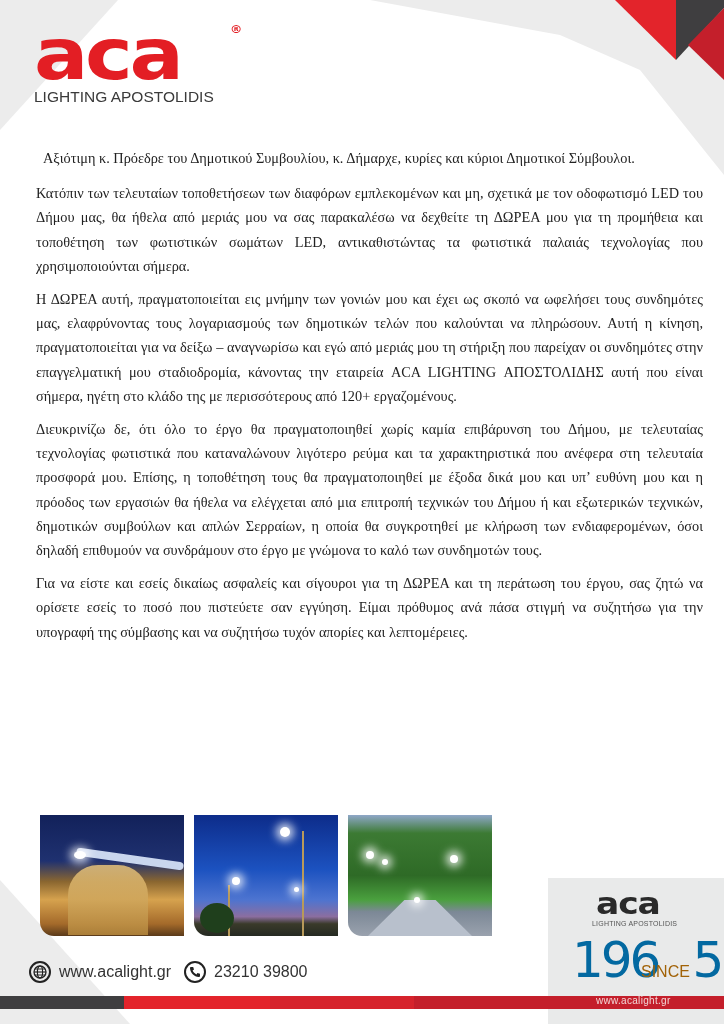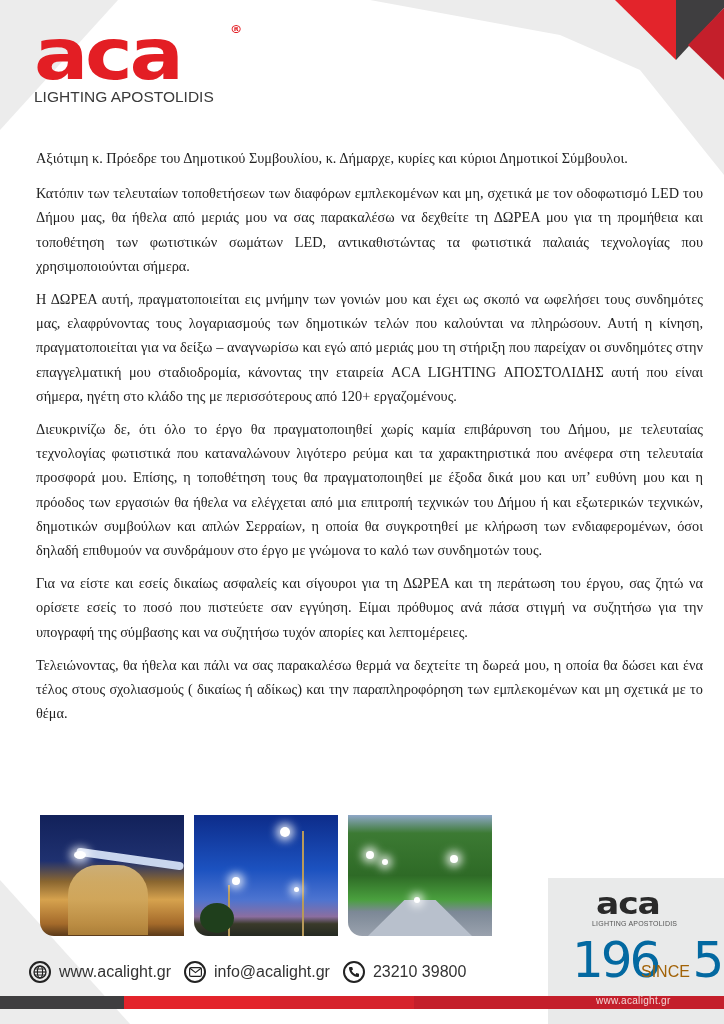--- a/index.html
+++ b/index.html
@@ -19,21 +19,21 @@
   .logo-aca .reg { position:absolute; left:175px; top:-2px; font-size:11px; line-height:11px; letter-spacing:0; color:#e31e24; font-weight:bold; }
   .logo-tag {
     font-family:"Liberation Sans", sans-serif; font-size:15.5px; color:#3a3a3a;
     margin-top:6px; letter-spacing:0px;
   }
   .content {
     position:absolute; left:36px; top:146px; width:667px; z-index:2;
     font-size:14.3px; line-height:24.2px; color:#222;
   }
   .content p { margin:0 0 9px 0; text-align:justify; }
-  .content p.first { margin-bottom:11px; text-align:left; }
+  .content p.first { margin-bottom:11px; text-align:left;margin-left:7px; }
   .photos { position:absolute; left:40px; top:815px; z-index:2; }
   .photo {
     position:absolute; width:144px; height:121px; border-radius:0 0 0 14px; overflow:hidden;
   }
   .photo-1 { left:0; background:linear-gradient(180deg,#12215a 0%,#1f3170 38%,#8a6630 55%,#d6a24e 70%,#a46a2a 90%,#5a3a1a 100%); }
   .photo-2 { left:154px; background:linear-gradient(180deg,#0d2c8a 0%,#1c52c0 45%,#4d74d0 70%,#8b6ea0 84%,#3a3a2a 90%,#252a22 100%); }
   .photo-3 { left:308px; background:linear-gradient(180deg,#8fa7c8 0%,#3c7a33 15%,#2e6a26 50%,#4aa03e 70%,#7c8896 80%,#9aa2ae 100%); }
   .bld { position:absolute; left:28px; top:50px; width:80px; height:70px; background:linear-gradient(180deg,#e6c27a,#b88a3e); border-radius:30px 30px 0 0; opacity:.85; }
   .lamp-arm { position:absolute; left:36px; top:40px; width:108px; height:8px; background:#c9d6ee; transform:rotate(8deg); border-radius:4px; }
   .star { position:absolute; width:10px; height:10px; border-radius:50%; background:#fff; box-shadow:0 0 8px 4px rgba(255,255,255,.8); }
@@ -77,21 +77,20 @@
   </div>
   <div class="logo-tag">LIGHTING APOSTOLIDIS</div>
 </div>
 
 <div class="content">
   <p class="first">Αξιότιμη κ. Πρόεδρε του Δημοτικού Συμβουλίου, κ. Δήμαρχε, κυρίες και κύριοι Δημοτικοί Σύμβουλοι.</p>
   <p>Κατόπιν των τελευταίων τοποθετήσεων των διαφόρων εμπλεκομένων και μη, σχετικά με τον οδοφωτισμό LED του Δήμου μας, θα ήθελα από μεριάς μου να σας παρακαλέσω να δεχθείτε τη ΔΩΡΕΑ μου για τη προμήθεια και τοποθέτηση των φωτιστικών σωμάτων LED, αντικαθιστώντας τα φωτιστικά παλαιάς τεχνολογίας που χρησιμοποιούνται σήμερα.</p>
   <p>Η ΔΩΡΕΑ αυτή, πραγματοποιείται εις μνήμην των γονιών μου και έχει ως σκοπό να ωφελήσει τους συνδημότες μας, ελαφρύνοντας τους λογαριασμούς των δημοτικών τελών  που καλούνται να πληρώσουν. Αυτή η κίνηση, πραγματοποιείται για να δείξω – αναγνωρίσω και εγώ από μεριάς μου τη στήριξη που παρείχαν οι συνδημότες στην επαγγελματική μου σταδιοδρομία, κάνοντας την εταιρεία ACA LIGHTING ΑΠΟΣΤΟΛΙΔΗΣ αυτή που είναι σήμερα, ηγέτη στο κλάδο της με περισσότερους από 120+ εργαζομένους.</p>
   <p>Διευκρινίζω δε, ότι όλο το έργο θα πραγματοποιηθεί χωρίς καμία επιβάρυνση του Δήμου, με  τελευταίας τεχνολογίας φωτιστικά που καταναλώνουν λιγότερο ρεύμα και τα χαρακτηριστικά που ανέφερα στη τελευταία προσφορά μου. Επίσης, η τοποθέτηση τους θα πραγματοποιηθεί με έξοδα δικά μου και υπ’ ευθύνη μου και η πρόοδος των εργασιών θα ήθελα να ελέγχεται από μια επιτροπή τεχνικών του Δήμου ή και εξωτερικών τεχνικών, δημοτικών συμβούλων και απλών Σερραίων, η οποία θα συγκροτηθεί με κλήρωση των ενδιαφερομένων, όσοι δηλαδή επιθυμούν να συνδράμουν στο έργο με γνώμονα το καλό των συνδημοτών τους.</p>
   <p>Για να είστε και εσείς δικαίως ασφαλείς και σίγουροι για τη ΔΩΡΕΑ  και τη περάτωση του έργου, σας ζητώ να ορίσετε εσείς το ποσό που πιστεύετε σαν εγγύηση. Είμαι πρόθυμος ανά πάσα στιγμή να συζητήσω για την υπογραφή της σύμβασης και να συζητήσω τυχόν απορίες και λεπτομέρειες.</p>
-  <p>Τελειώνοντας, θα ήθελα και πάλι να σας παρακαλέσω θερμά να δεχτείτε τη δωρεά μου, η οποία θα δώσει και ένα τέλος στους σχολιασμούς ( δικαίως ή αδίκως) και την παραπληροφόρηση των εμπλεκομένων και μη σχετικά με το θέμα.</p>
 </div>
 
 <div class="photos">
   <div class="photo photo-1">
     <div class="bld"></div>
     <div class="lamp-arm"></div>
     <div class="star" style="left:34px;top:36px;width:12px;height:8px;"></div>
   </div>
   <div class="photo photo-2">
     <div class="pole" style="left:108px;top:16px;height:105px;"></div>
@@ -118,29 +117,20 @@
           <ellipse cx="7" cy="7" rx="2.6" ry="6" fill="none" stroke="#222" stroke-width="1.1"></ellipse>
           <line x1="1" y1="7" x2="13" y2="7" stroke="#222" stroke-width="1.1"></line>
           <line x1="2" y1="4" x2="12" y2="4" stroke="#222" stroke-width=".9"></line>
           <line x1="2" y1="10" x2="12" y2="10" stroke="#222" stroke-width=".9"></line>
         </svg>
     </span>
     <span>www.acalight.gr</span>
   </div>
   <div class="item">
     <span class="ic">
-      <svg width="13" height="10" viewBox="0 0 13 10">
-          <rect x="0.6" y="0.6" width="11.8" height="8.8" rx="1.5" fill="none" stroke="#222" stroke-width="1.2"></rect>
-          <polyline points="1,1.2 6.5,5.6 12,1.2" fill="none" stroke="#222" stroke-width="1.2"></polyline>
-        </svg>
-    </span>
-    <span>info@acalight.gr</span>
-  </div>
-  <div class="item">
-    <span class="ic">
       <svg width="12" height="12" viewBox="0 0 12 12">
           <path d="M2 1 L4.2 1 L5 3.6 L3.6 4.6 C4.4 6.4 5.6 7.6 7.4 8.4 L8.4 7 L11 7.8 L11 10 C11 10.6 10.4 11 9.8 11 C5 10.6 1.4 7 1 2.2 C1 1.6 1.4 1 2 1 Z" fill="#222"></path>
         </svg>
     </span>
     <span>23210 39800</span>
   </div>
 </div>
 
 <div class="band">
   <div class="dark"></div>

